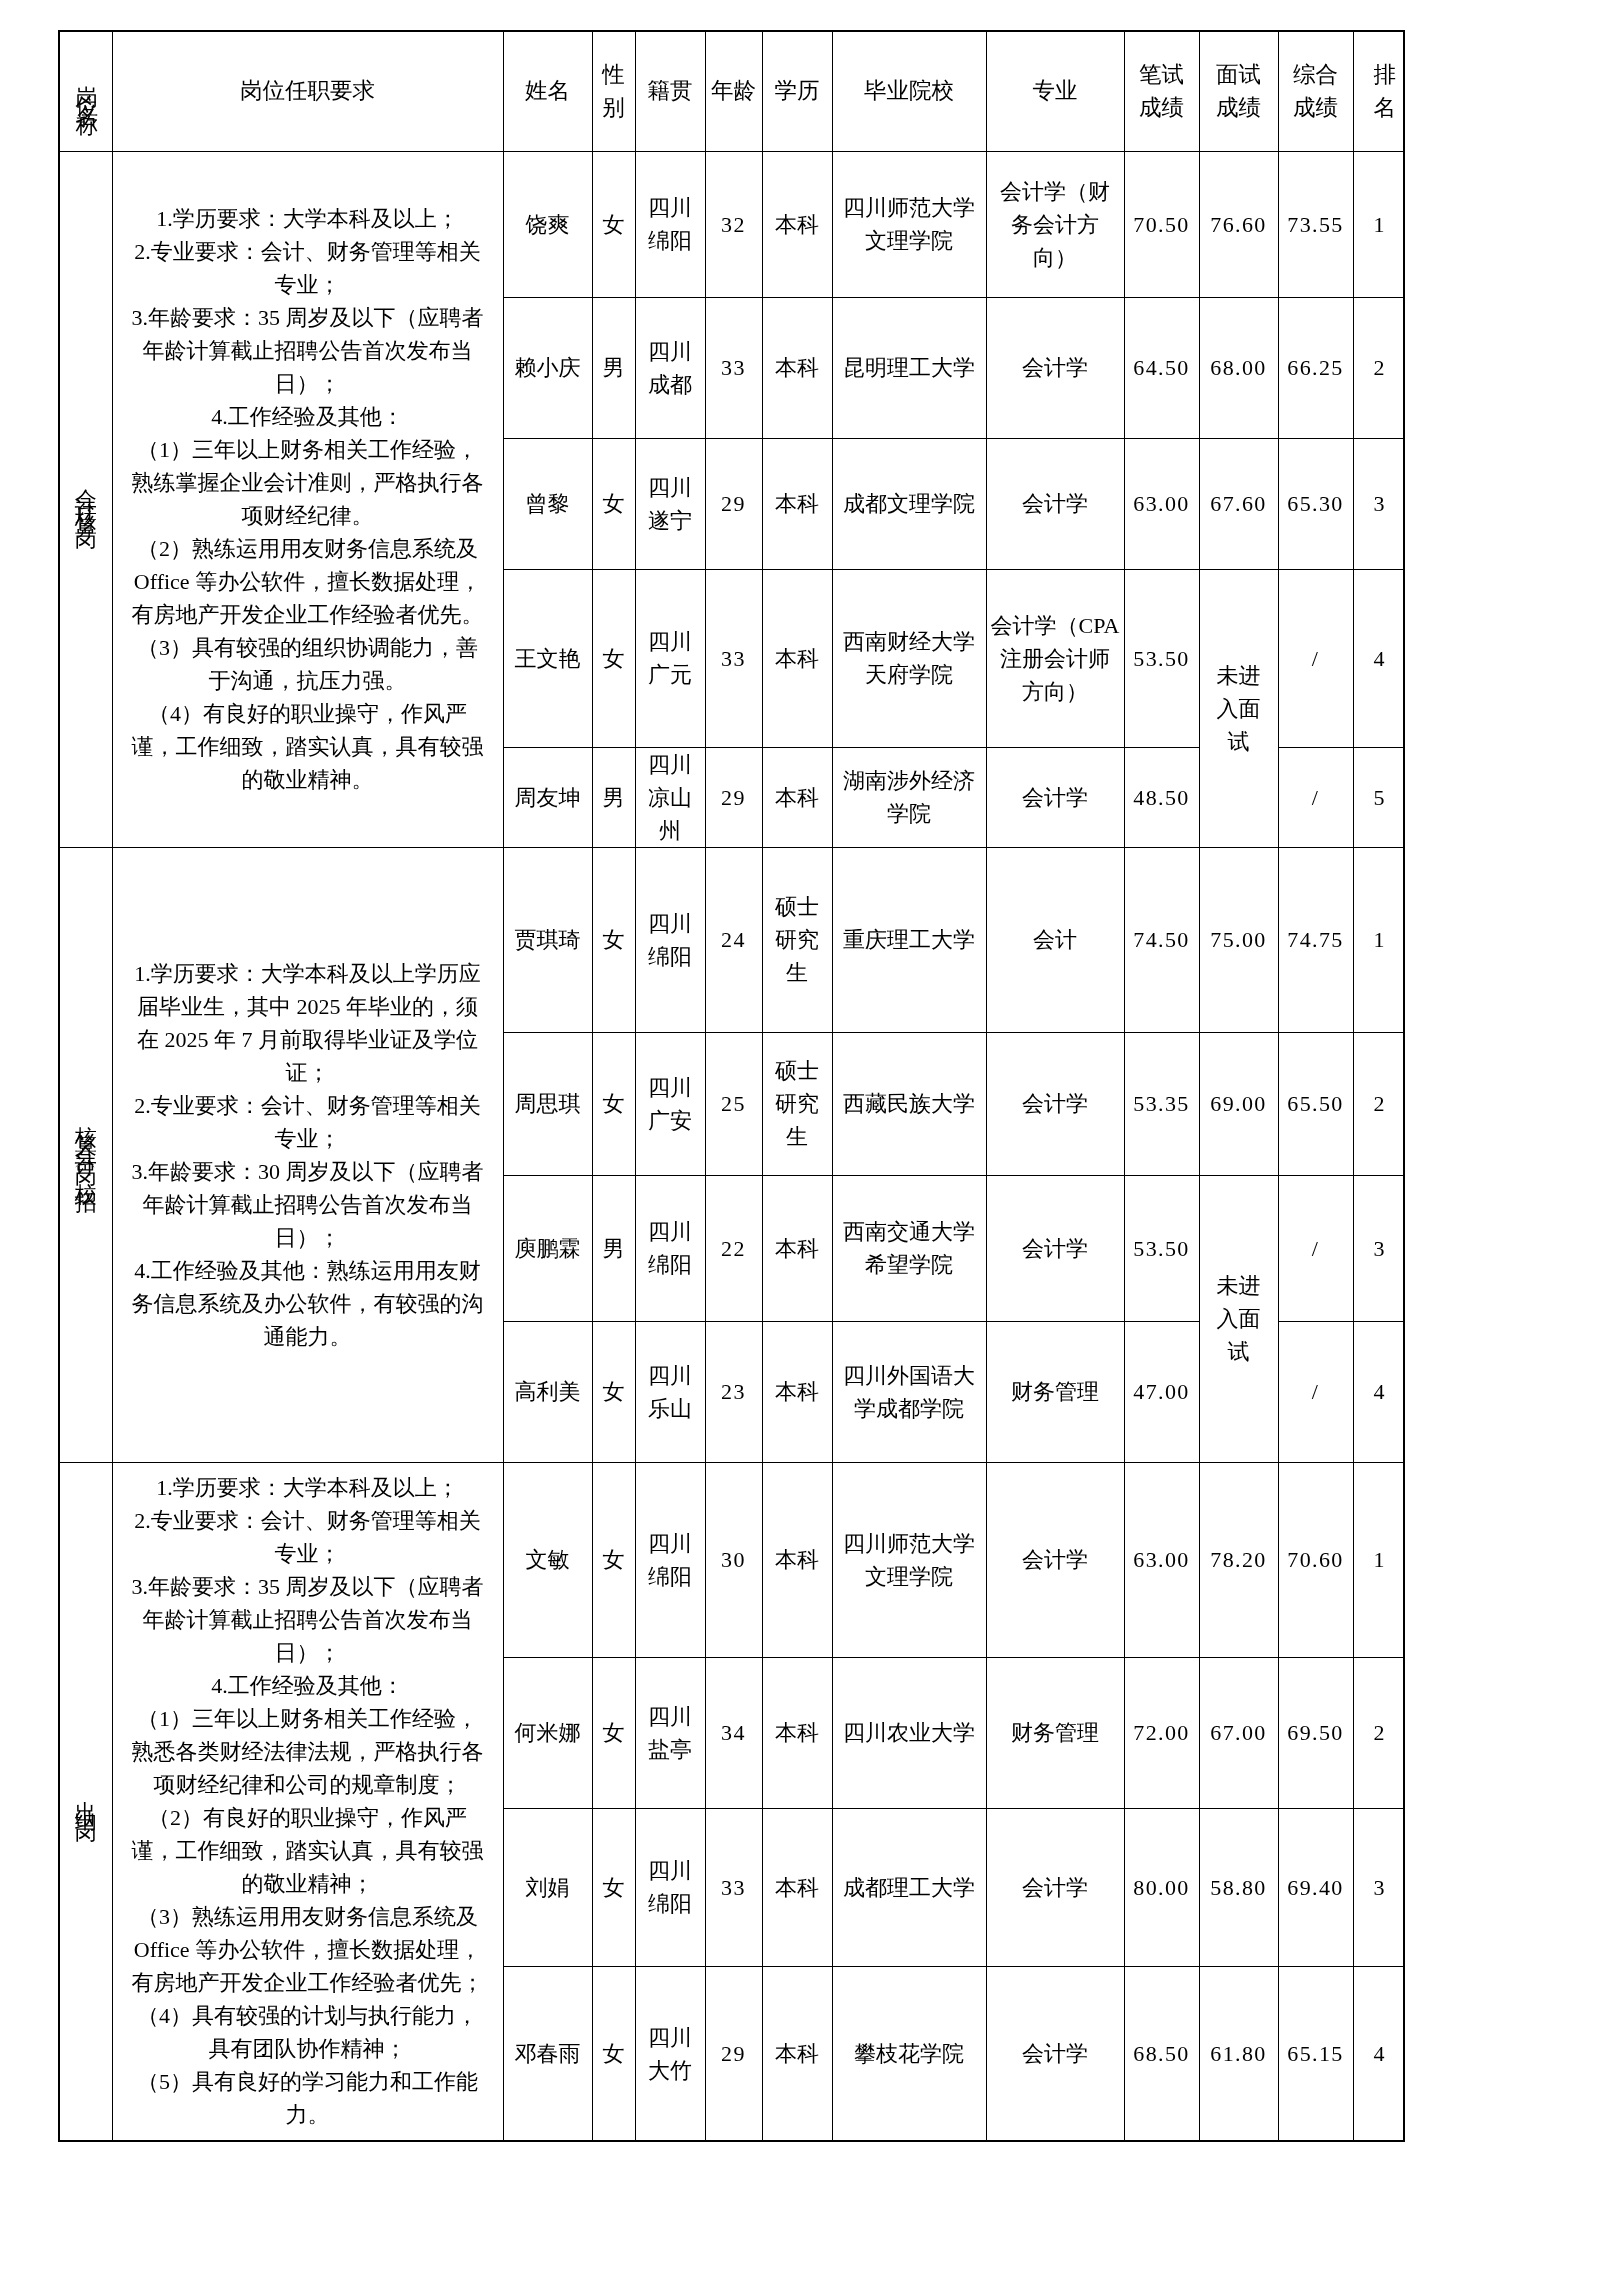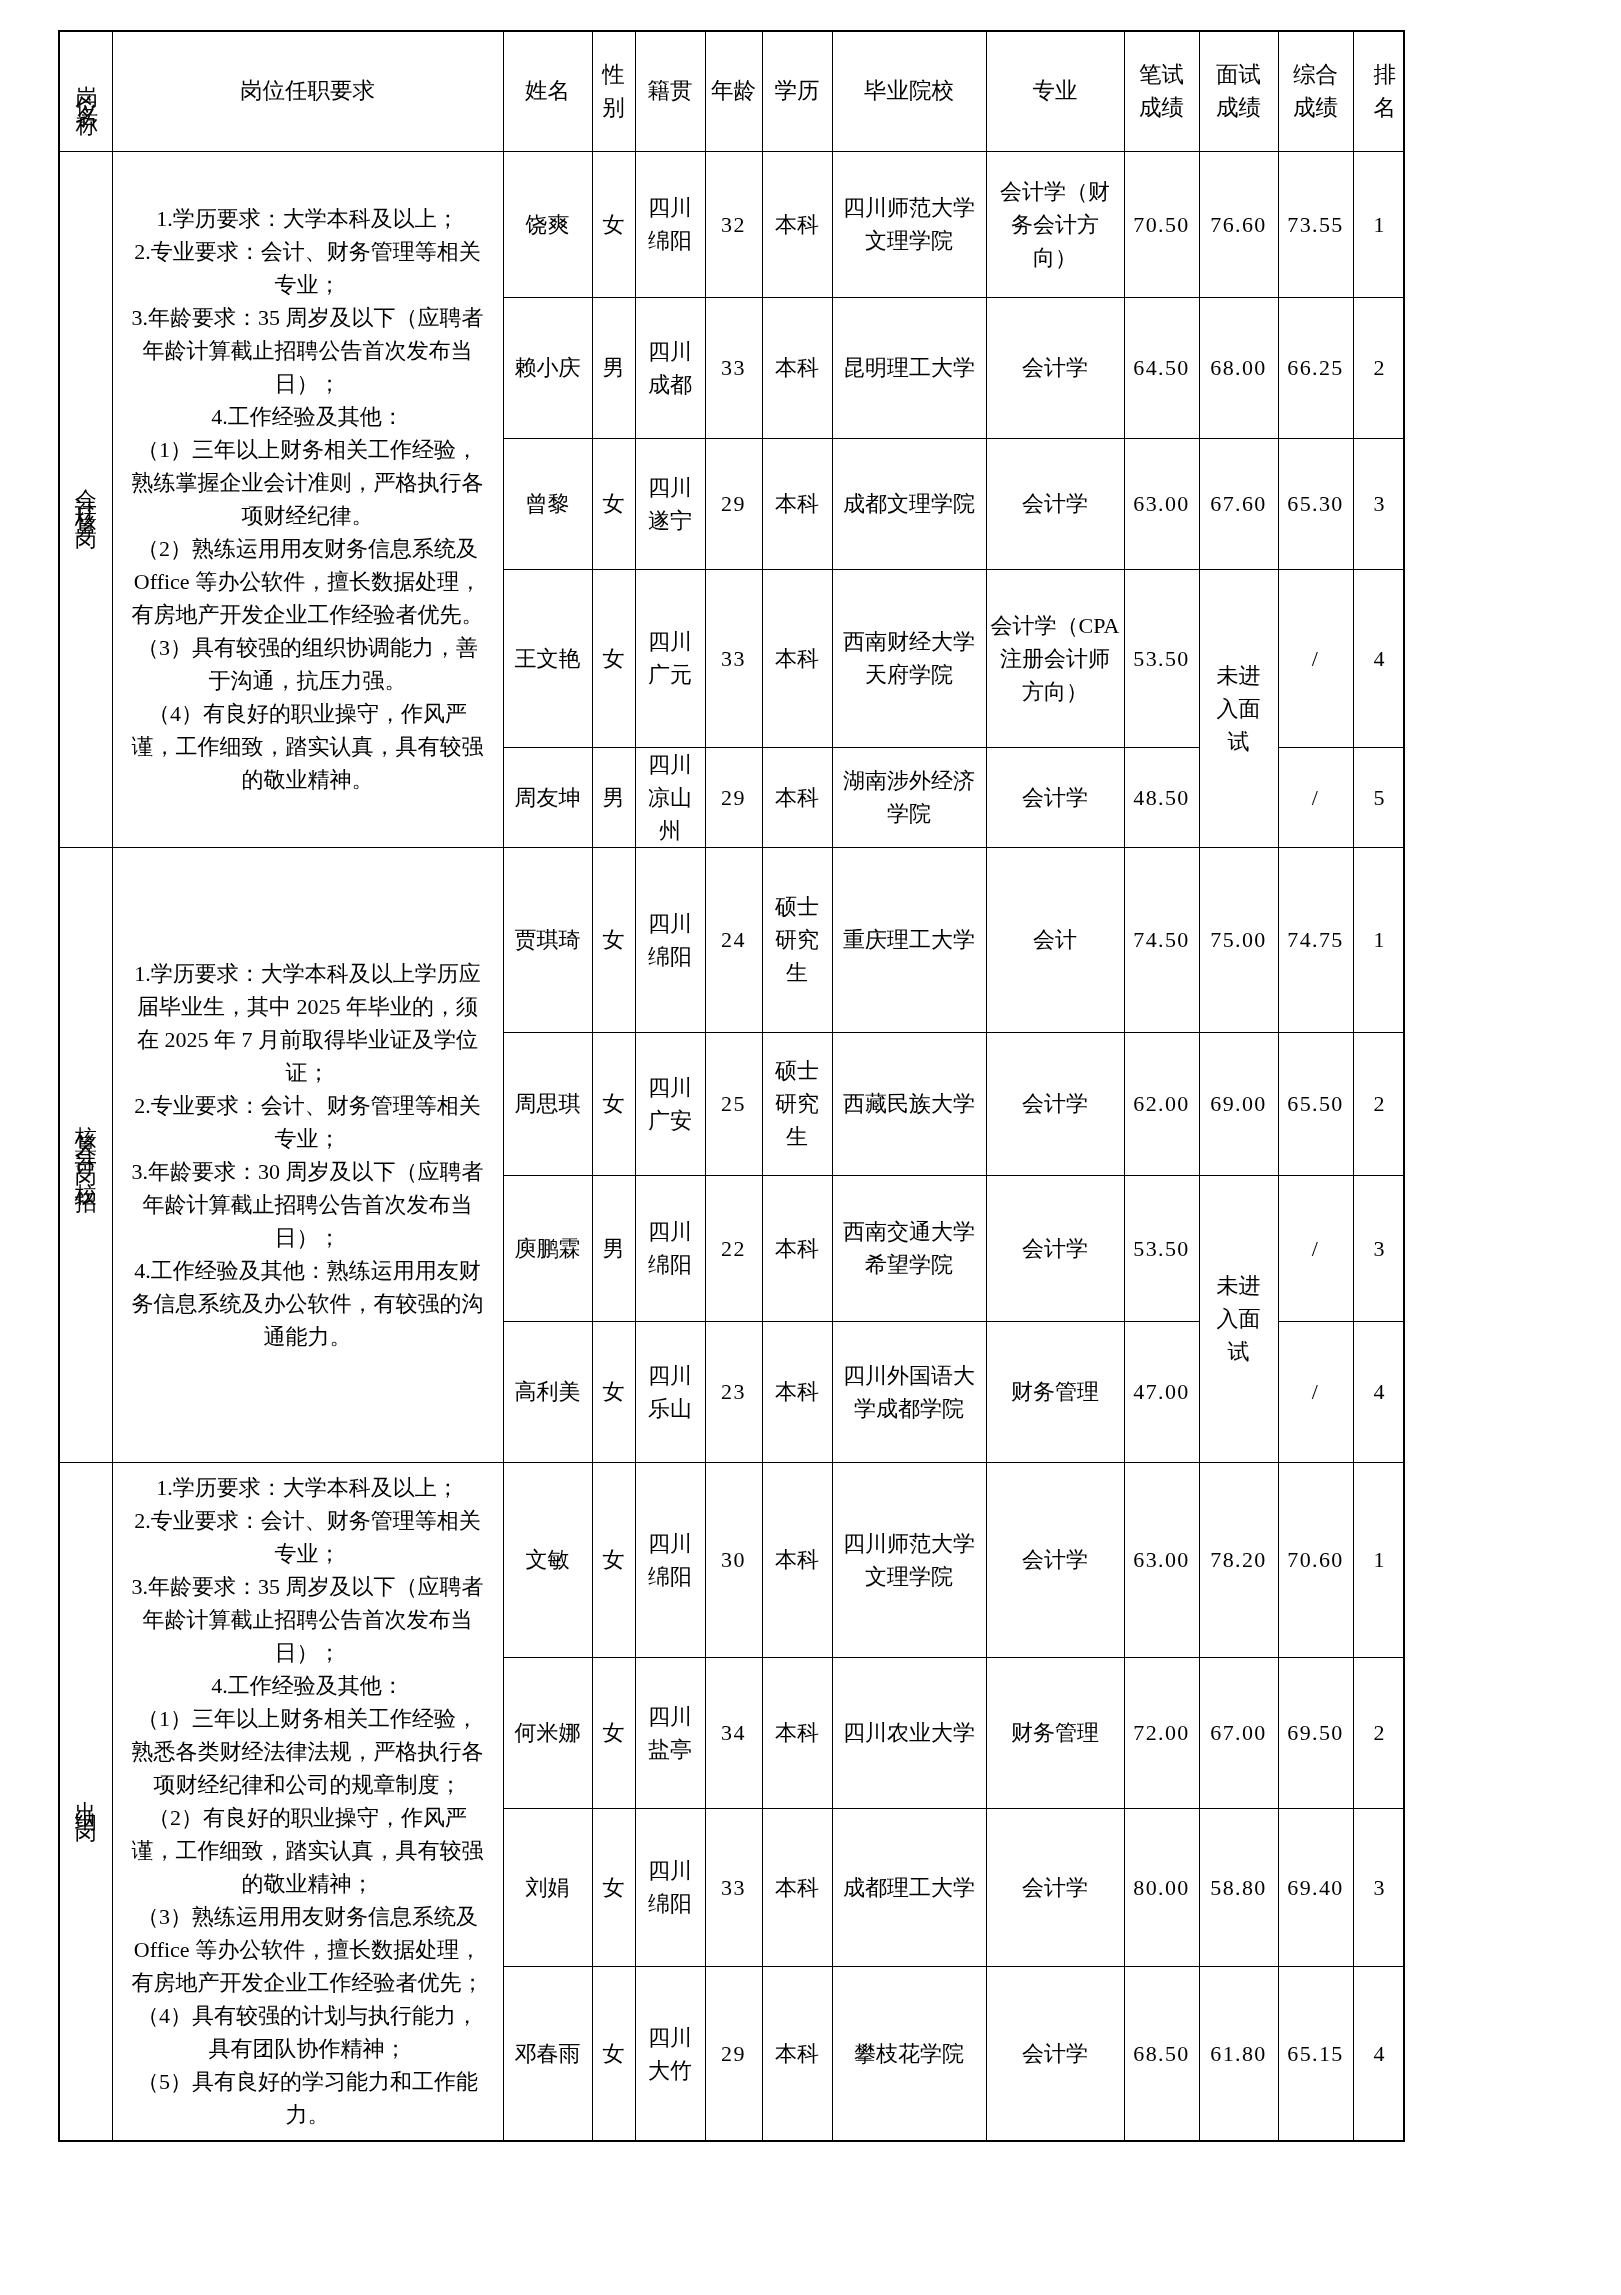--- a/index.html
+++ b/index.html
@@ -190,21 +190,21 @@
       <td class="c13 num">1</td>
     </tr>
     <tr style="height:143px;">
       <td class="c3">周思琪</td>
       <td class="c4">女</td>
       <td class="c5">四川广安</td>
       <td class="c6 num">25</td>
       <td class="c7">硕士研究生</td>
       <td class="c8">西藏民族大学</td>
       <td class="c9">会计学</td>
-      <td class="c10 num">62.00</td>
+      <td class="c10 num">53.35</td>
       <td class="c11 num">69.00</td>
       <td class="c12 num">65.50</td>
       <td class="c13 num">2</td>
     </tr>
     <tr style="height:146px;">
       <td class="c3">庾鹏霖</td>
       <td class="c4">男</td>
       <td class="c5">四川绵阳</td>
       <td class="c6 num">22</td>
       <td class="c7">本科</td>

